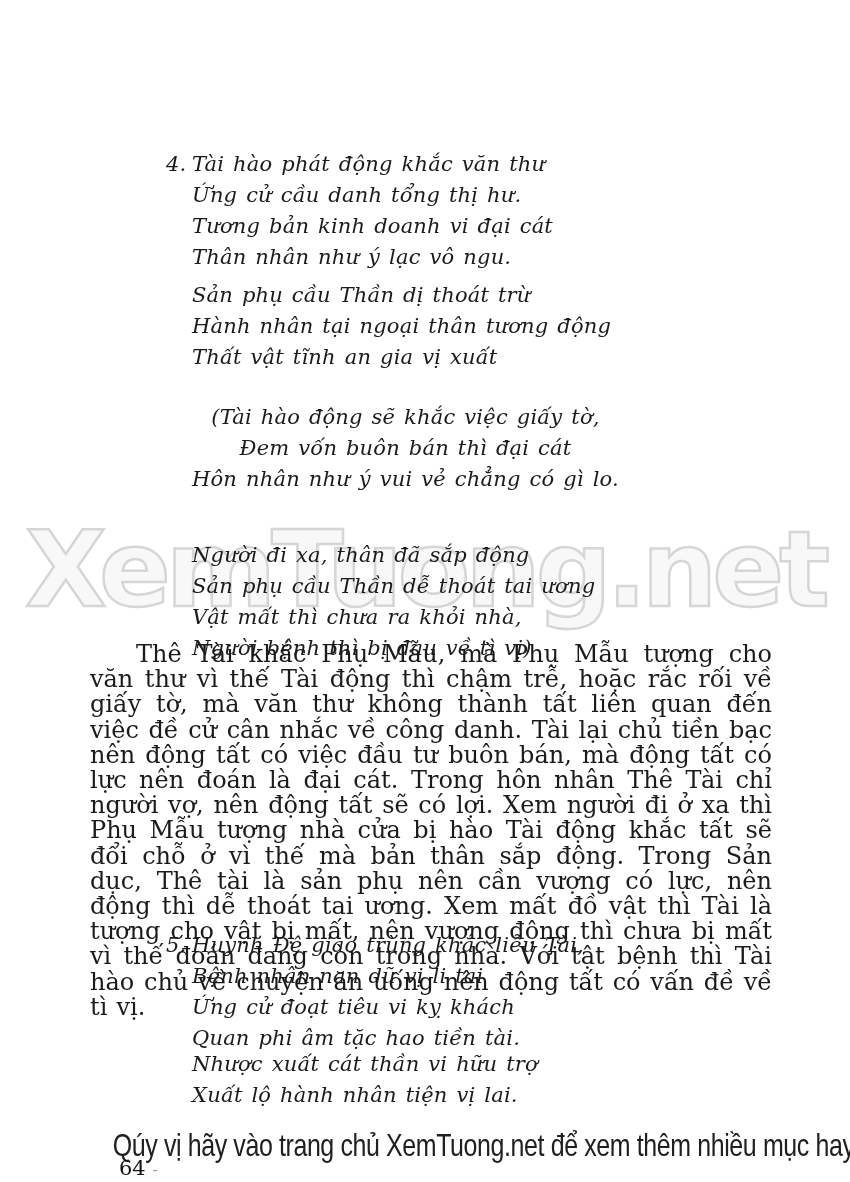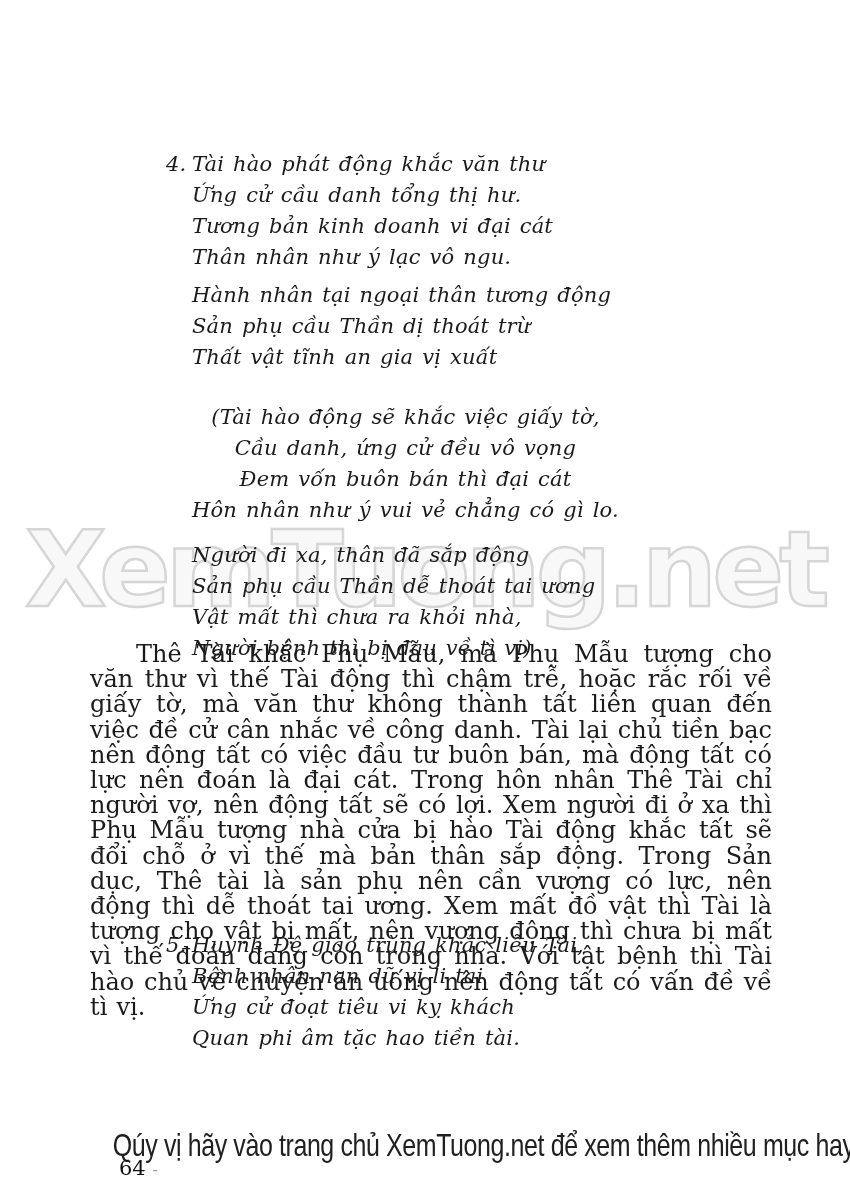--- a/index.html
+++ b/index.html
@@ -104,48 +104,51 @@
   <div class="watermark">XemTuong.net</div>
 
   <div class="stanza" id="stanza-4">
     <p class="vline"><span class="vnum">4.</span><span>Tài hào phát động khắc văn thư</span></p>
     <p class="vline">Ứng cử cầu danh tổng thị hư.</p>
     <p class="vline">Tương bản kinh doanh vi đại cát</p>
     <p class="vline">Thân nhân như ý lạc vô ngu.</p>
   </div>
 
   <div class="stanza" id="stanza-4b">
+    <p class="vline">Sản phụ cầu Thần dị thoát trừ</p>
     <p class="vline">Hành nhân tại ngoại thân tương động</p>
-    <p class="vline">Sản phụ cầu Thần dị thoát trừ</p>
     <p class="vline">Thất vật tĩnh an gia vị xuất</p>
   </div>
 
   <div class="stanza" id="stanza-4c">
     <p class="vline">(Tài hào động sẽ khắc việc giấy tờ,</p>
-    <p class="vline">Cầu danh, ứng cử đều vô vọng</p>
     <p class="vline">Đem vốn buôn bán thì đại cát</p>
     <p class="vline">Hôn nhân như ý vui vẻ chẳng có gì lo.</p>
   </div>
 
   <div class="stanza" id="stanza-4d">
     <p class="vline">Người đi xa, thân đã sắp động</p>
     <p class="vline">Sản phụ cầu Thần dễ thoát tai ương</p>
     <p class="vline">Vật mất thì chưa ra khỏi nhà,</p>
     <p class="vline">Người bệnh thì bị đau về tì vị)</p>
   </div>
 
   <p class="commentary">Thê Tài khắc Phụ Mẫu, mà Phụ Mẫu tượng cho văn thư vì thế Tài động thì chậm trễ, hoặc rắc rối về giấy tờ, mà văn thư không thành tất liên quan đến việc đề cử cân nhắc về công danh. Tài lại chủ tiền bạc nên động tất có việc đầu tư buôn bán, mà động tất có lực nên đoán là đại cát. Trong hôn nhân Thê Tài chỉ người vợ, nên động tất sẽ có lợi. Xem người đi ở xa thì Phụ Mẫu tượng nhà cửa bị hào Tài động khắc tất sẽ đổi chỗ ở vì thế mà bản thân sắp động. Trong Sản dục, Thê tài là sản phụ nên cần vượng có lực, nên động thì dễ thoát tai ương. Xem mất đồ vật thì Tài là tượng cho vật bị mất, nên vượng động thì chưa bị mất vì thế đoán đang còn trong nhà. Với tật bệnh thì Tài hào chủ về chuyện ăn uống nên động tất có vấn đề về tì vị.</p>
 
   <div class="stanza" id="stanza-5">
     <p class="vline"><span class="vnum">5.</span><span>Huynh Đệ giao trùng khắc liễu Tài,</span></p>
     <p class="vline">Bệnh nhân nan dũ vị li tai</p>
     <p class="vline">Ứng cử đoạt tiêu vi kỵ khách</p>
     <p class="vline">Quan phi âm tặc hao tiền tài.</p>
   </div>
 
+  <div class="stanza" id="stanza-5b">
+    <p class="vline">Nhược xuất cát thần vi hữu trợ</p>
+    <p class="vline">Xuất lộ hành nhân tiện vị lai.</p>
+  </div>
 
   <div class="page-number"><span>64</span> <span class="dash">-</span></div>
 
   <div class="footer">
     <span class="footer-text">Qúy vị hãy vào trang chủ XemTuong.net để xem thêm nhiều mục hay khác</span>
   </div>
 
 </div>
 
 </body></html>

